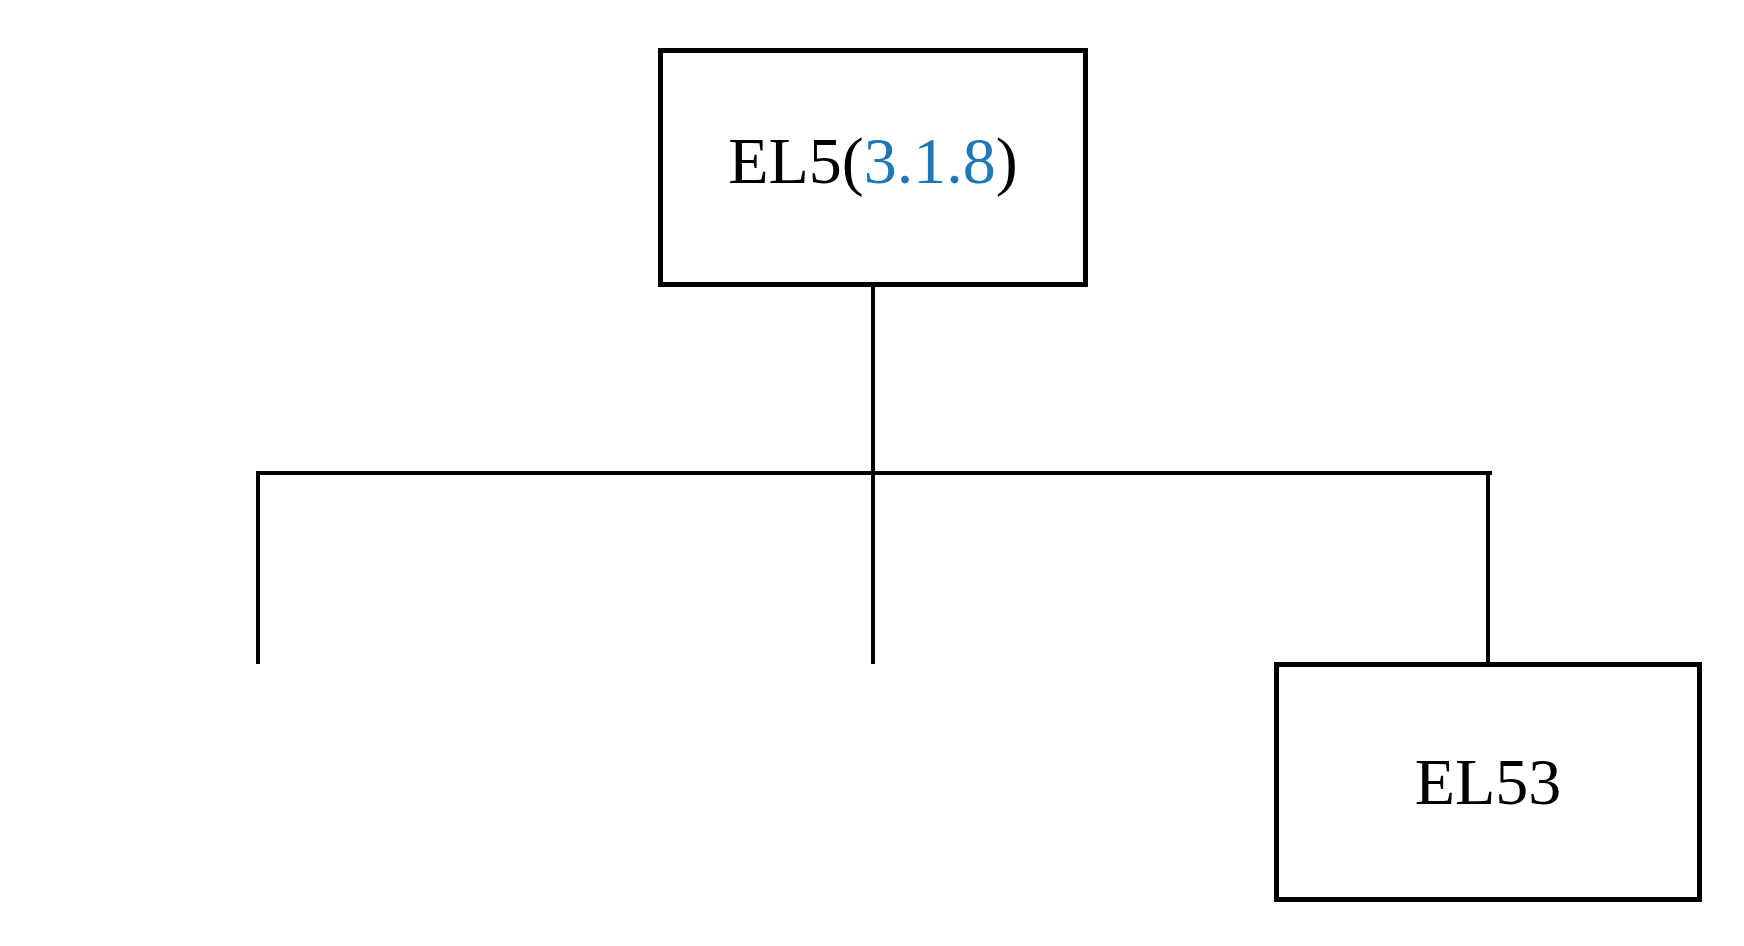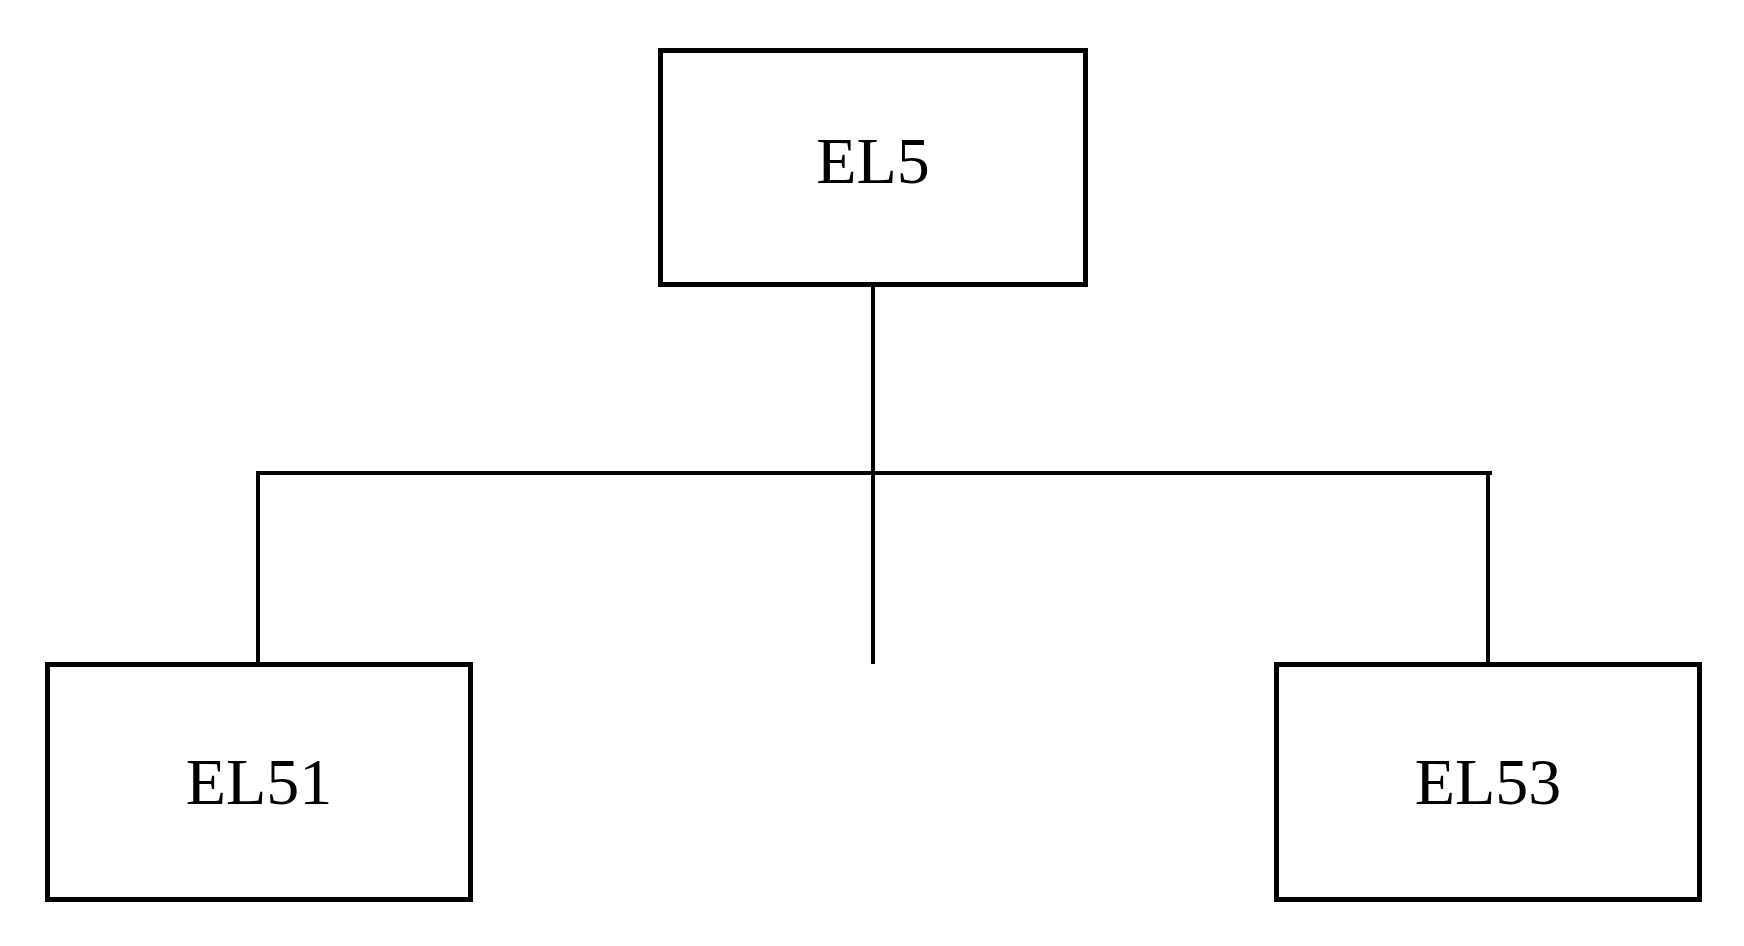--- a/index.html
+++ b/index.html
@@ -15,21 +15,22 @@
     font-family: "Liberation Serif", "DejaVu Serif", serif;
     color: var(--line, #000000);
     overflow: hidden;
   }
   .node {
     position: absolute;
     box-sizing: border-box;
     border: 5px solid var(--line, #000000);
     background: var(--bg, #ffffff);
     display: flex;
-    flex-direction: column;
+    flex-direction: row;
+    align-items: center;
     justify-content: center;
     text-align: center;
     z-index: 2;
   }
   .node-root {
     left: 658px;
     top: 48px;
     width: 430px;
     height: 239px;
     padding-bottom: 14px;
@@ -74,24 +75,22 @@
 <div class="stage">
 
   <div class="connector conn-stem"></div>
   <div class="connector conn-rail"></div>
   <div class="connector conn-drop-1"></div>
   <div class="connector conn-drop-2"></div>
   <div class="connector conn-drop-3"></div>
 
   <div class="node node-root">
     <div class="node-label">EL5</div>
+    <div class="node-ref"><span>(</span><span class="ref-link">3.1.8</span><span>)</span></div>
   </div>
 
-  <div class="node node-child node-el51">
-    <div class="node-label">EL51</div>
-  </div>
 
 
   <div class="node node-child node-el53">
     <div class="node-label">EL53</div>
   </div>
 
 </div>
 
 </body></html>

